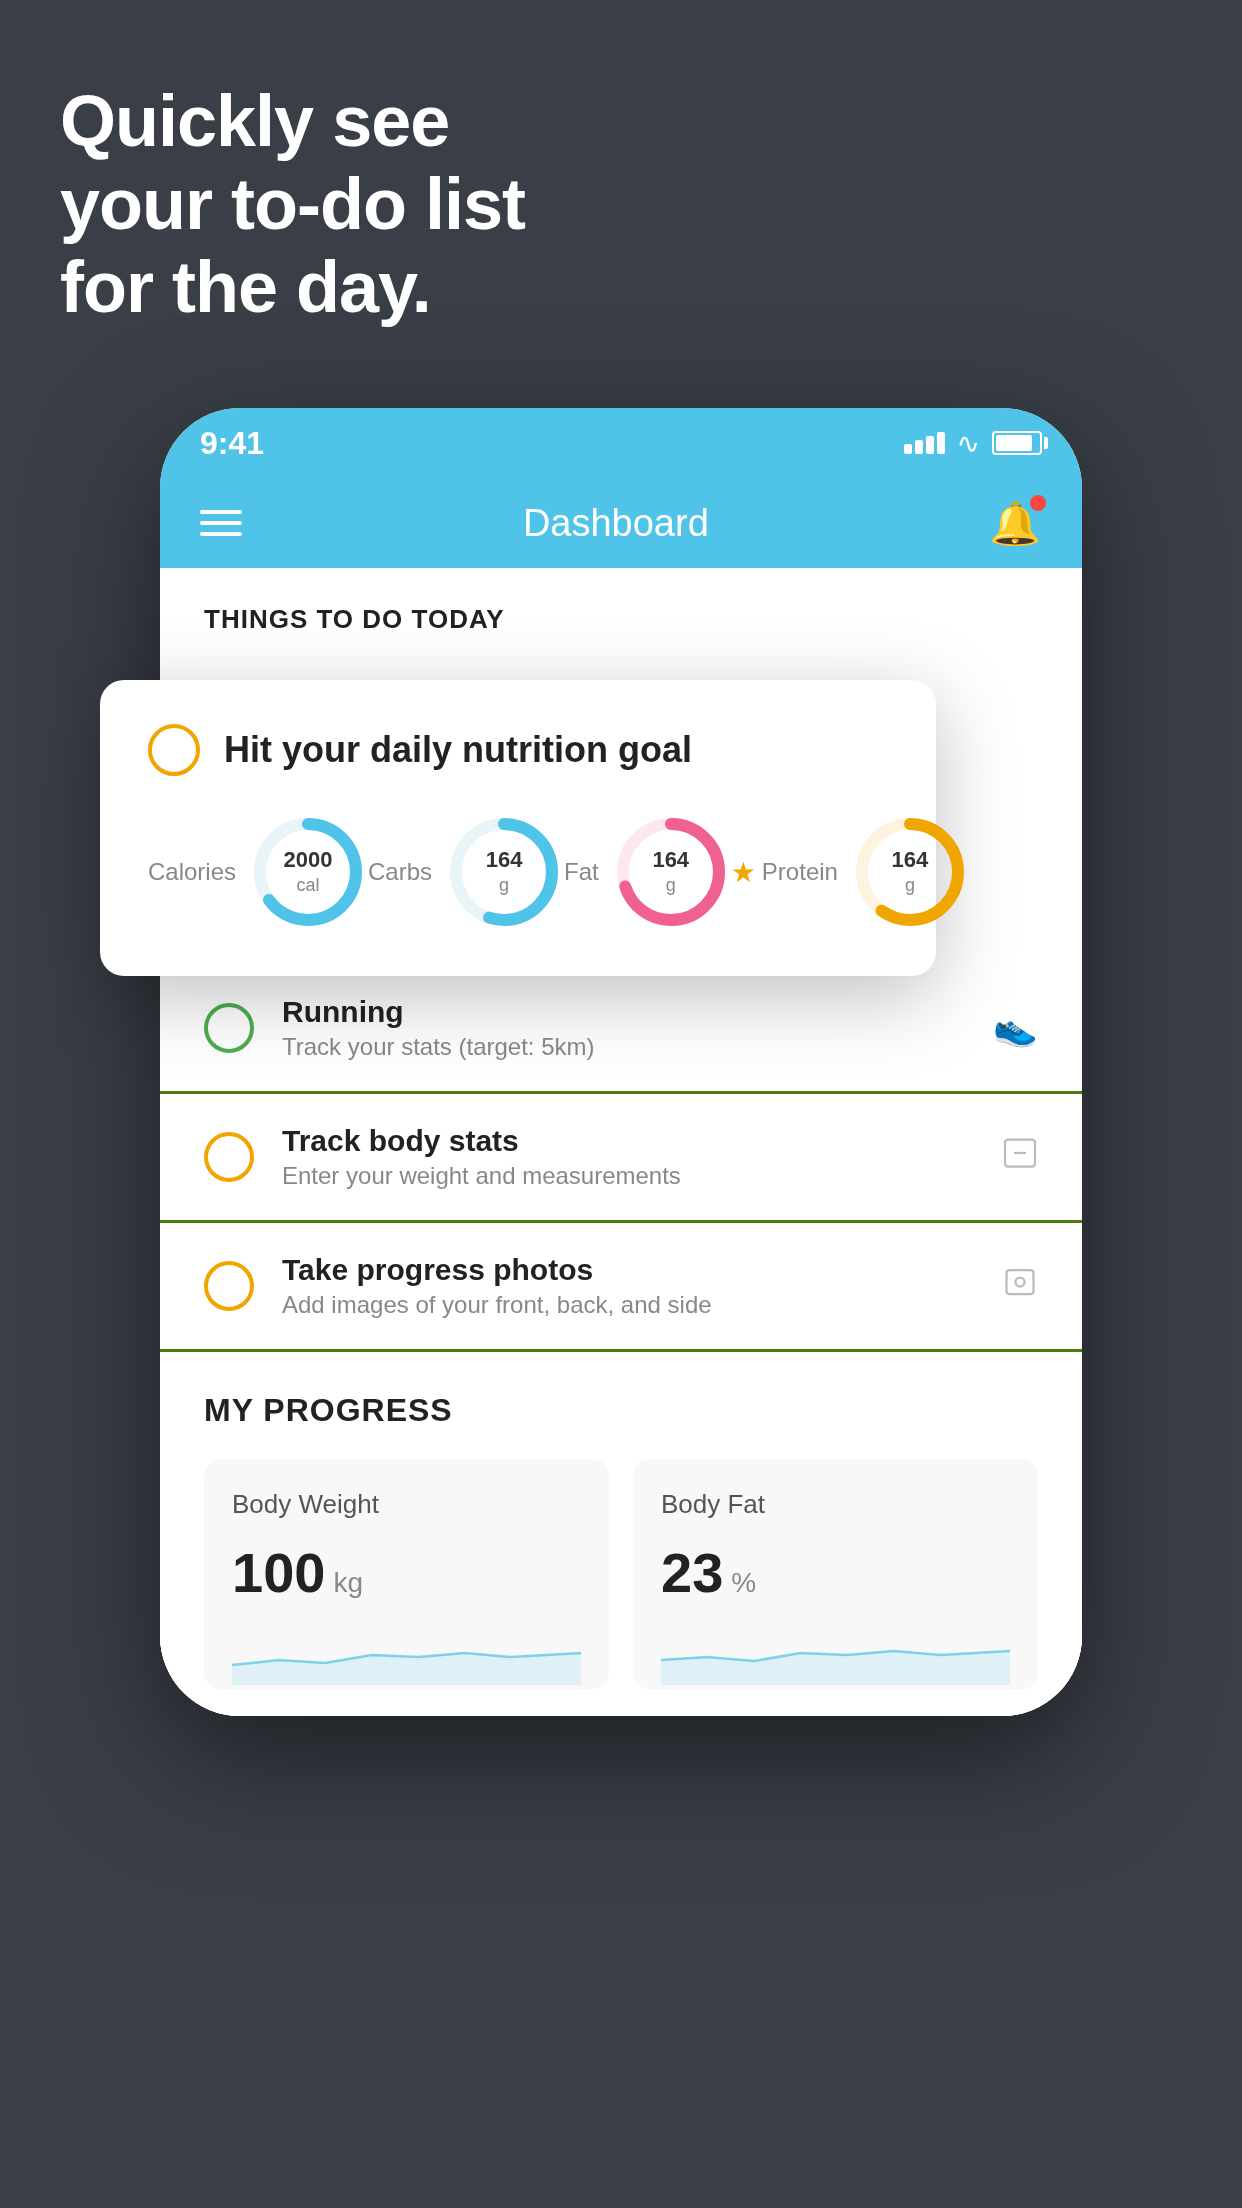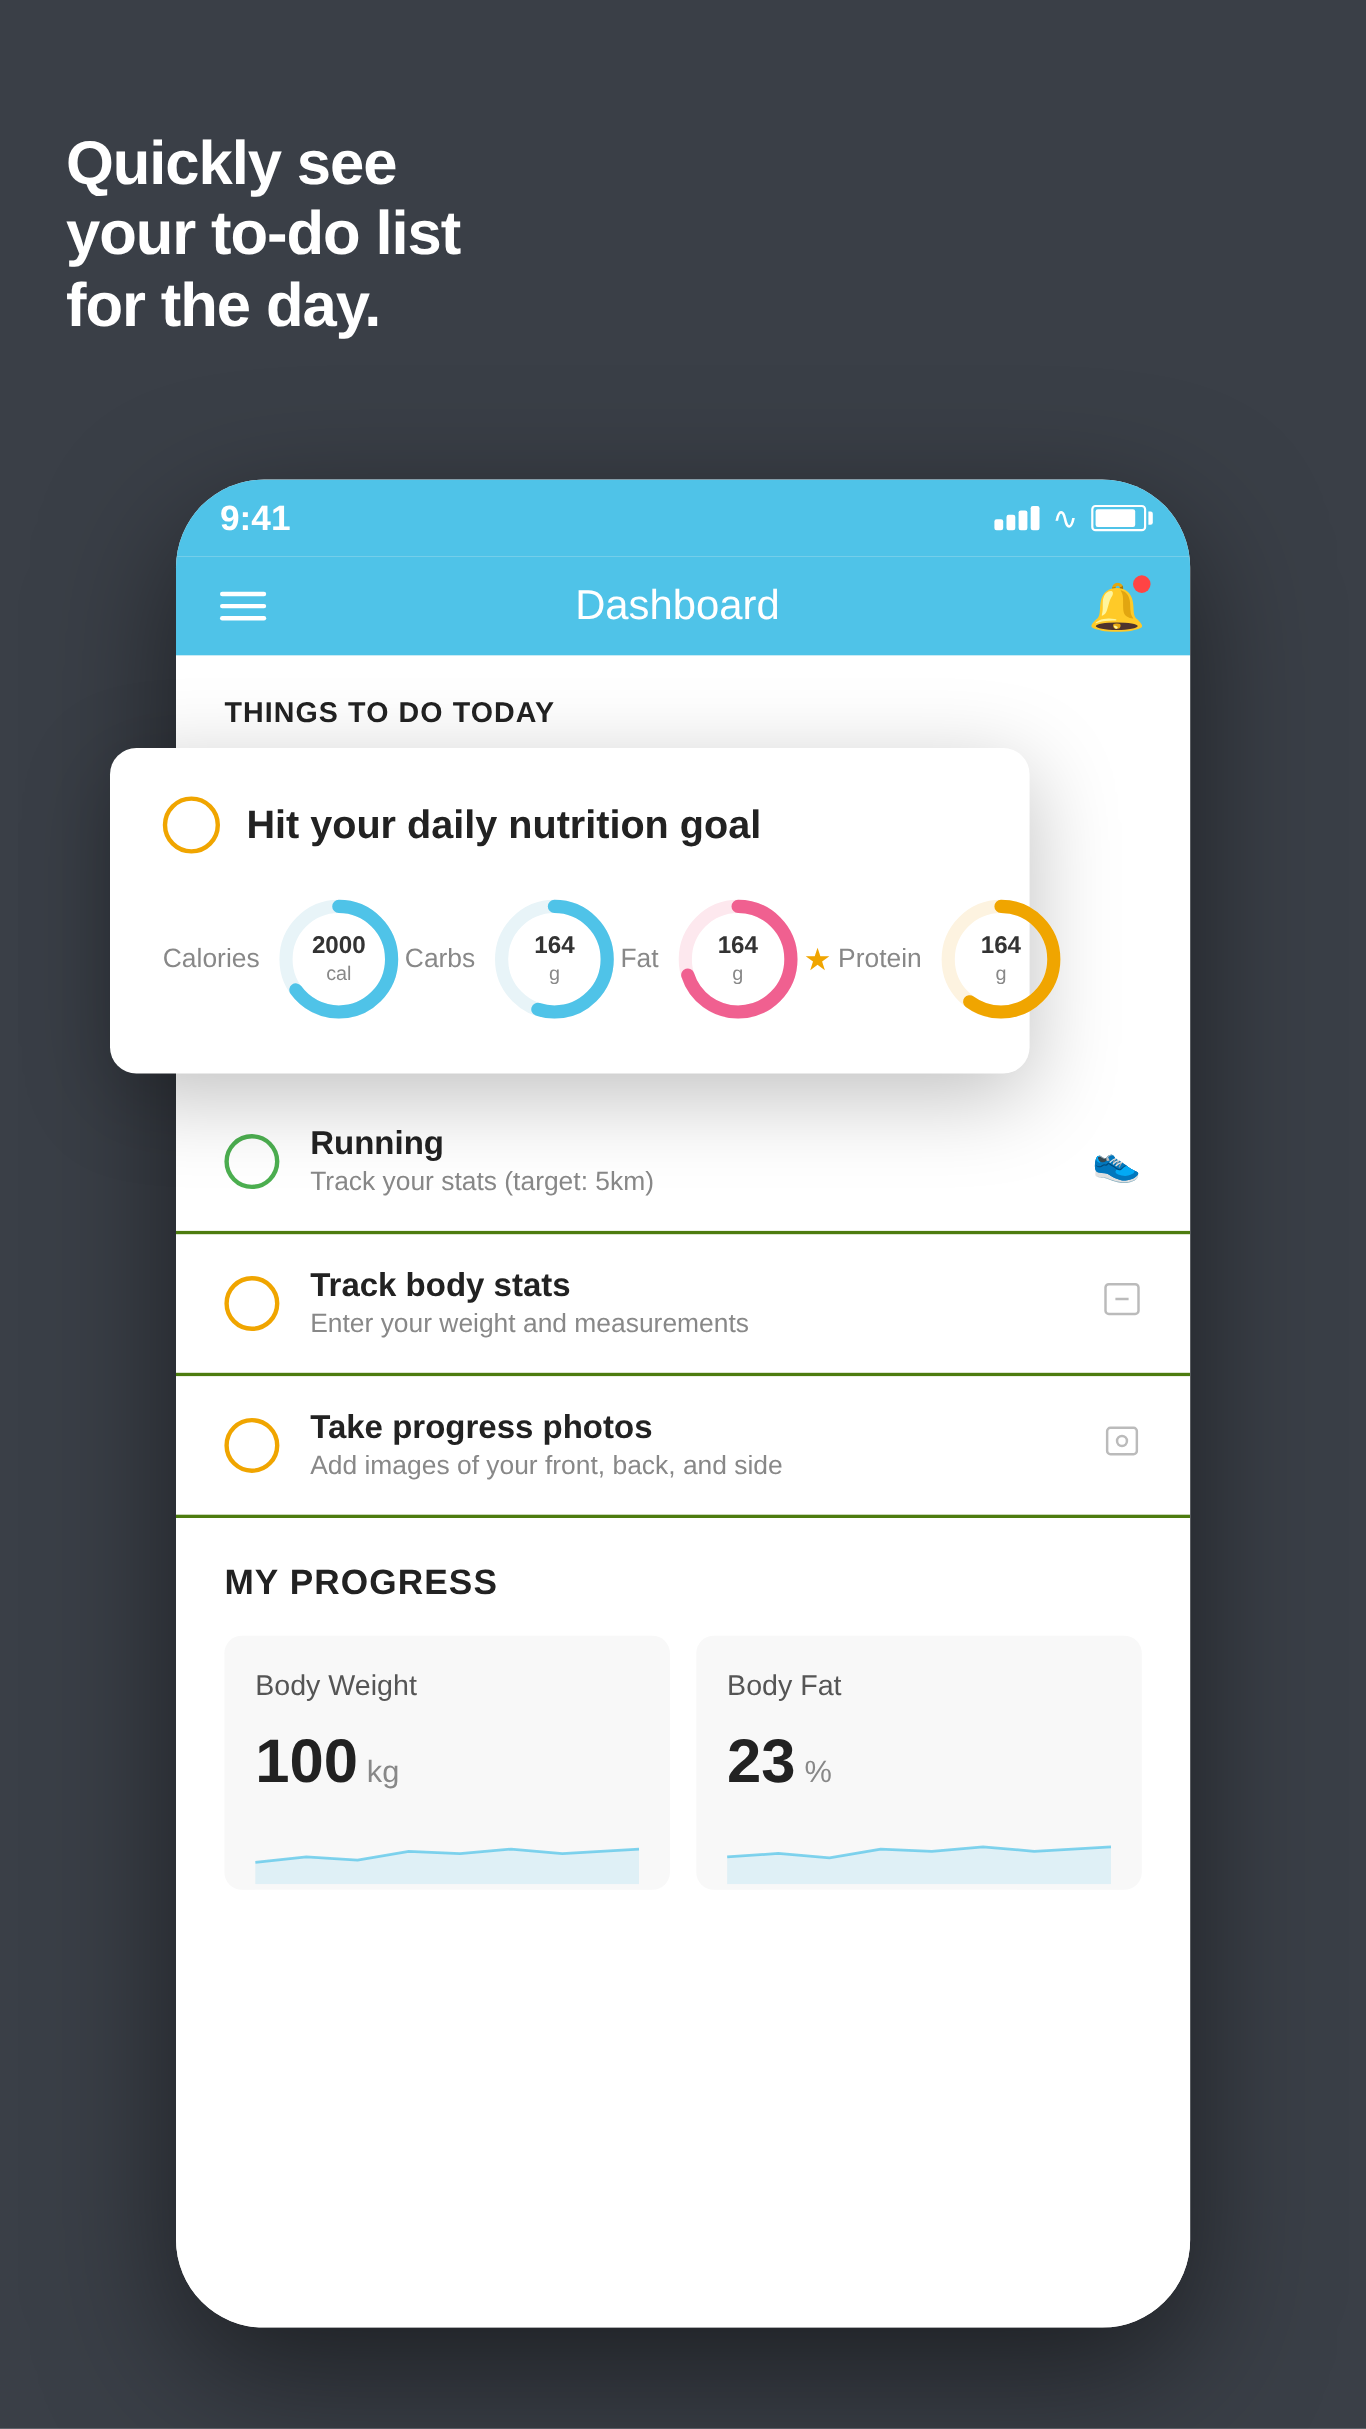--- a/index.html
+++ b/index.html
@@ -11,34 +11,33 @@
       overflow: hidden;
       position: relative;
     }
 
     
     .hero-text {
       position: absolute;
       top: 80px;
       left: 60px;
       color: #fff;
-      font-size: 56px;
+      font-size: 72px;
       font-weight: 800;
       line-height: 1.15;
       letter-spacing: -1px;
-      margin-top: 36px;
     }
 
     
     .phone-frame {
       position: absolute;
-      top: 436px;
+      top: 408px;
       left: 160px;
       width: 922px;
-      height: 1680px;
+      height: 1308px;
       background: #f0f0f0;
       border-radius: 80px;
       overflow: hidden;
       box-shadow: 0 40px 120px rgba(0,0,0,0.5);
     }
 
     
     .status-bar {
       background: #4fc3e8;
       height: 70px;

